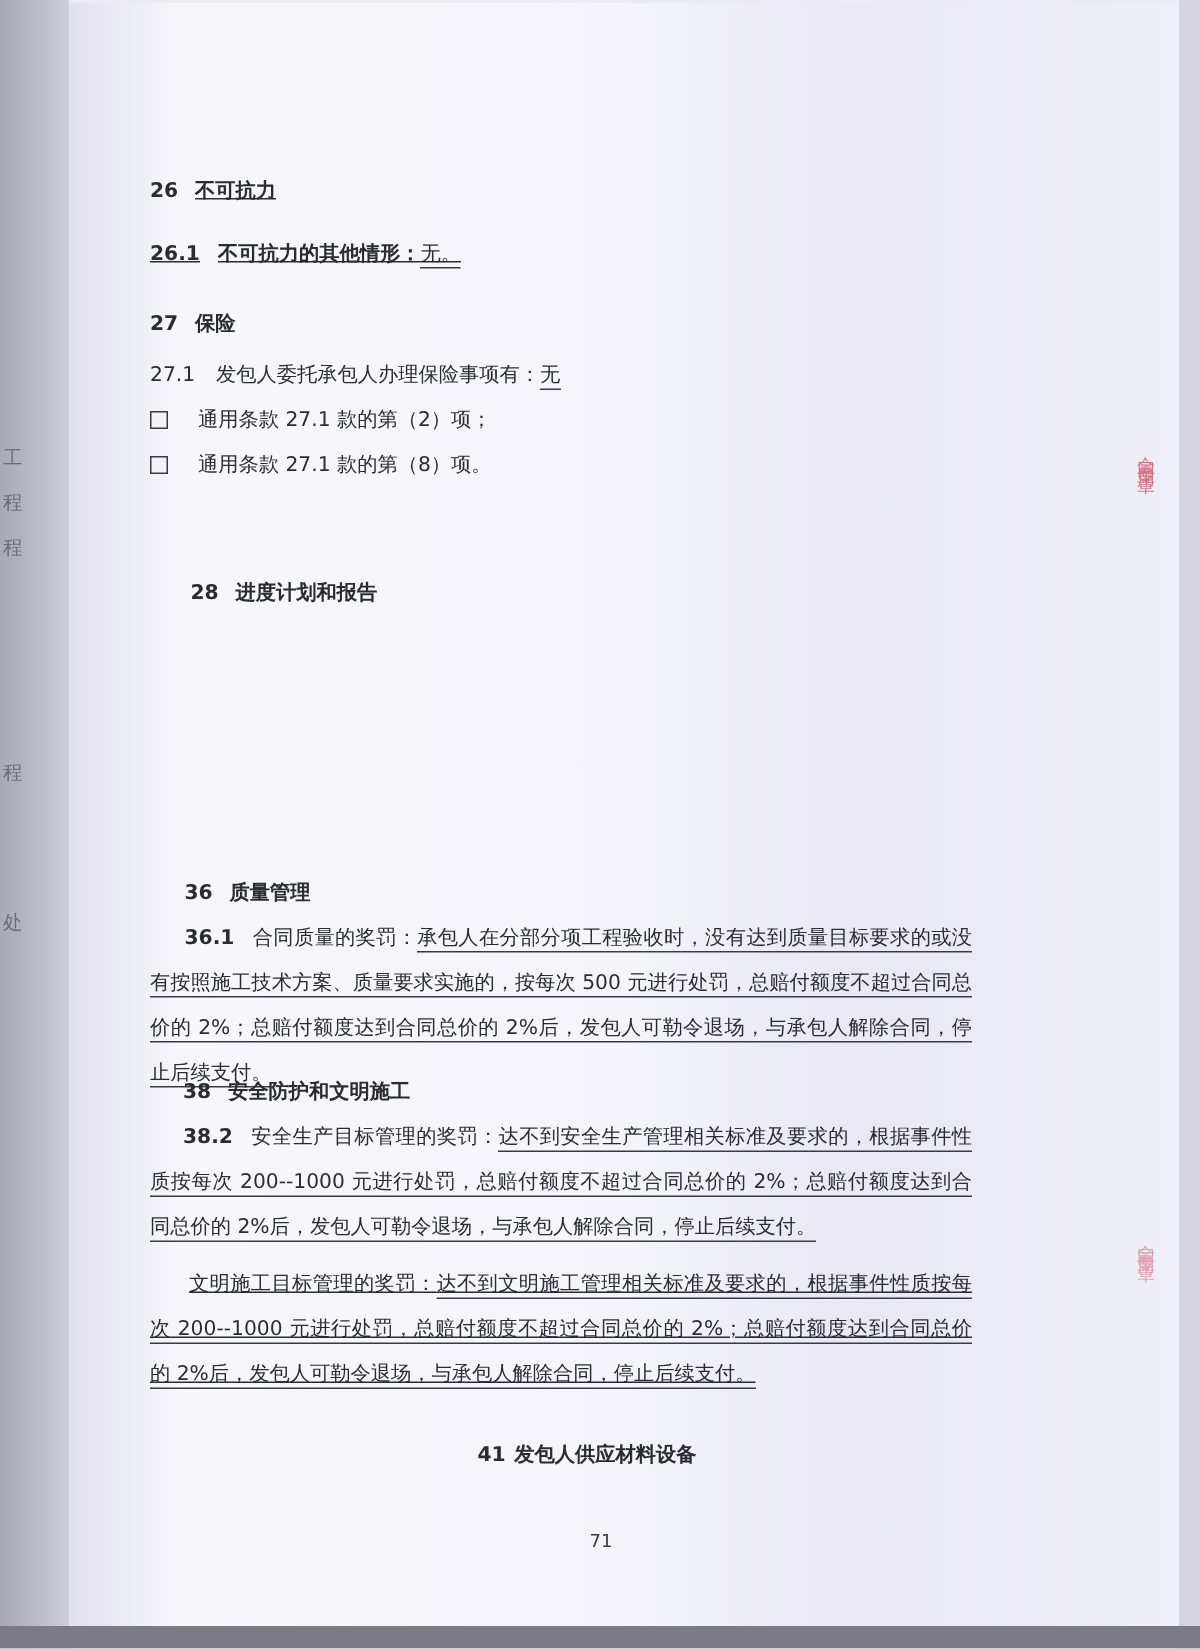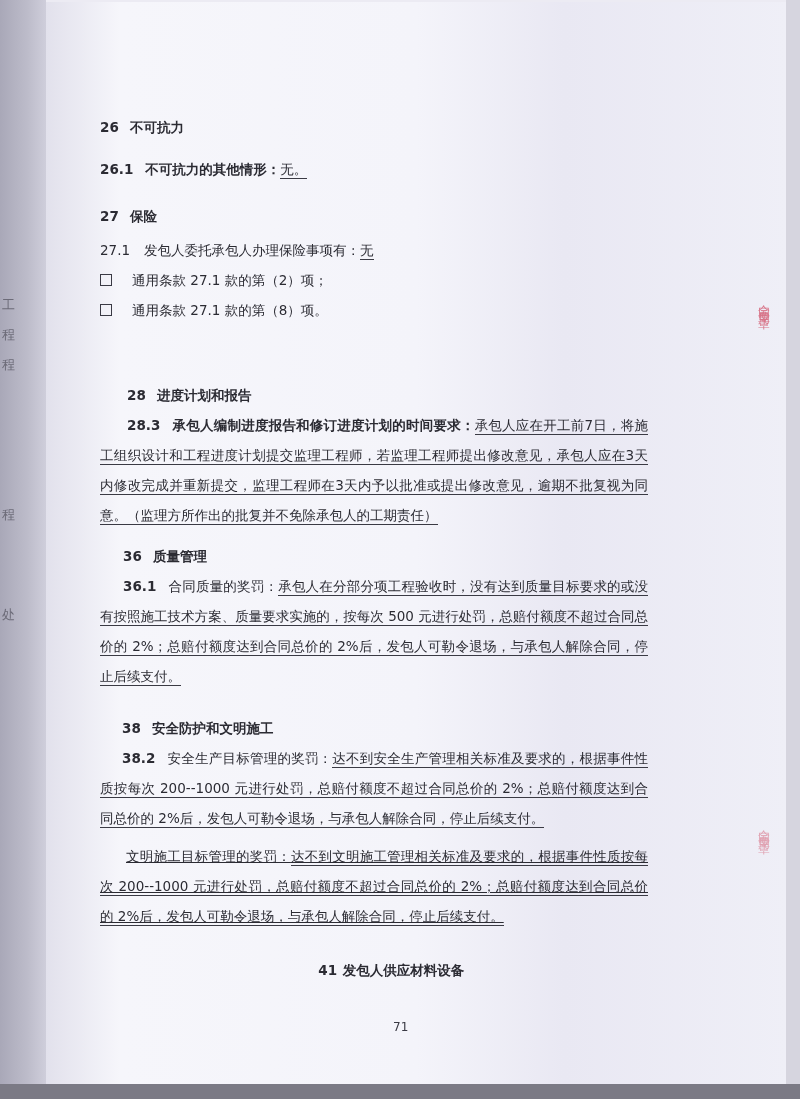--- a/index.html
+++ b/index.html
@@ -56,21 +56,21 @@
   <span class="binding-char" style="top:506px">程</span>
   <span class="binding-char" style="top:606px">处</span>
 </div>
 
 <div class="page"></div>
 <div class="right-edge"></div>
 <div class="stamp" style="left:755px; top:295px;">合同专用章</div>
 <div class="stamp" style="left:755px; top:820px; opacity:0.5;">合同专用章</div>
 <div class="bottom-edge"></div>
 
-<div class="block" style="top:112px;">
+<div class="block" style="top:112px;text-decoration:underline;">
   <div class="h">
     <span class="num">26</span><span>不可抗力</span>
   </div>
   <div class="sub" style="margin-top:12px;">
     <span class="num">26.1</span><span style="font-weight:bold">不可抗力的其他情形：</span><span class="u">无。</span>
   </div>
 </div>
 
 <div class="block" style="top:201px;">
   <div class="h">
@@ -86,26 +86,23 @@
   <div class="check-row">
     <span class="checkbox"></span>
       <span>通用条款 27.1 款的第（8）项。</span>
   </div>
 </div>
 
 <div class="block" style="top:380px; left:100px; width:548px;">
   <div class="h" style="padding-left:27px;">
     <span class="num">28</span><span>进度计划和报告</span>
   </div>
-  <div class="para" style="text-indent:27px;">
-    <span class="sub"><span class="num">28.3</span></span><span style="font-weight:bold">承包人编制进度报告和修订进度计划的时间要求：</span><span class="u">承包人应在开工前7日，将施工组织设计和工程进度计划提交监理工程师，若监理工程师提出修改意见，承包人应在3天内修改完成并重新提交，监理工程师在3天内予以批准或提出修改意见，逾期不批复视为同意。（监理方所作出的批复并不免除承包人的工期责任）</span>
-  </div>
 </div>
 
-<div class="block" style="top:541px; width:548px;">
+<div class="block" style="top:580px; width:548px;">
   <div class="h" style="padding-left:23px;">
     <span class="num">36</span><span>质量管理</span>
   </div>
   <div class="para" style="text-indent:23px;">
     <span class="sub"><span class="num">36.1</span></span><span>合同质量的奖罚：</span><span class="u">承包人在分部分项工程验收时，没有达到质量目标要求的或没有按照施工技术方案、质量要求实施的，按每次 500 元进行处罚，总赔付额度不超过合同总价的 2%；总赔付额度达到合同总价的 2%后，发包人可勒令退场，与承包人解除合同，停止后续支付。</span>
   </div>
 </div>
 
 <div class="block" style="top:713px; width:548px;">
   <div class="h" style="padding-left:22px;">

